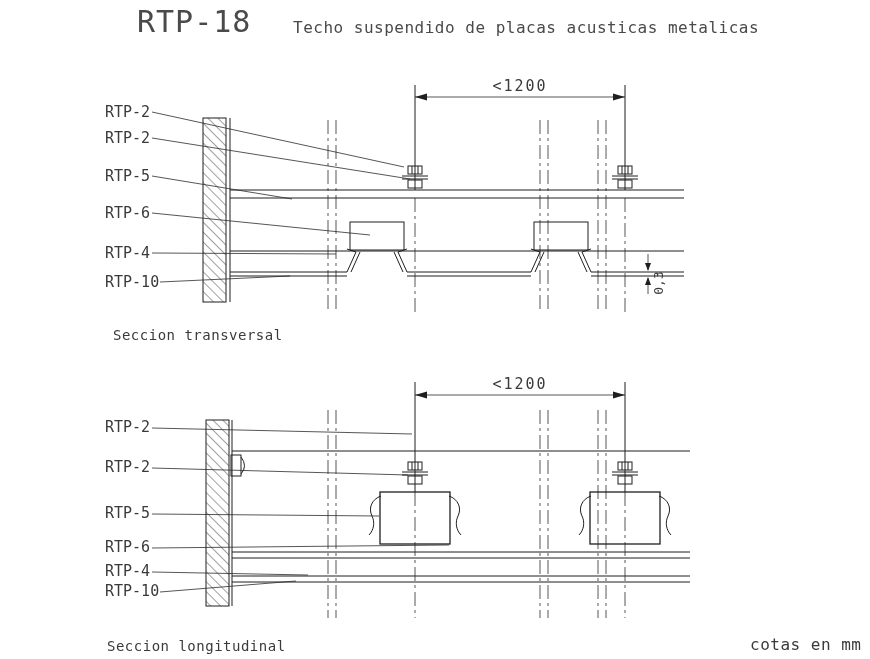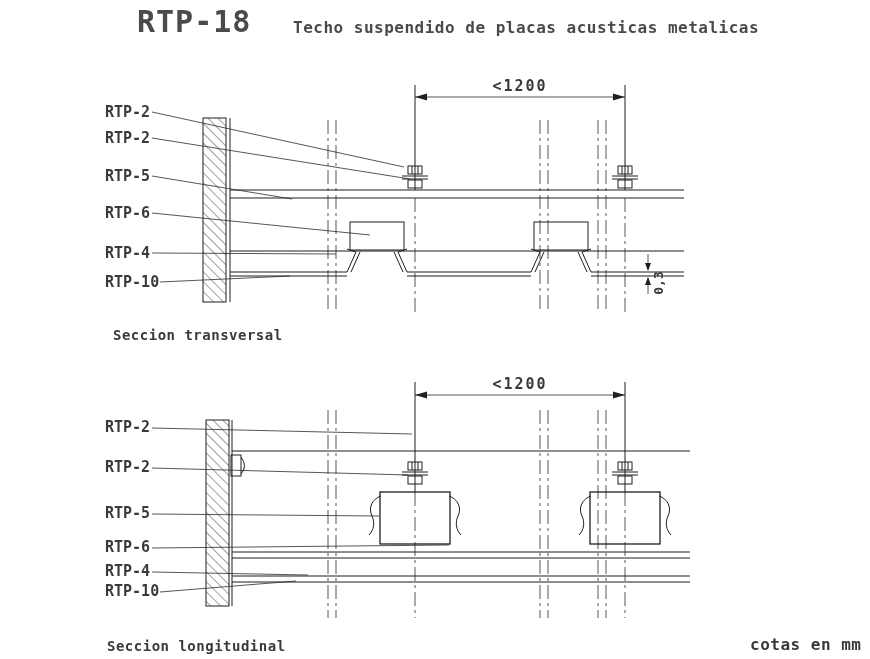--- a/index.html
+++ b/index.html
@@ -7,21 +7,20 @@
     padding: 0;
     background: #ffffff;
   }
   .canvas {
     position: relative;
     width: 870px;
     height: 659px;
     background: #ffffff;
     overflow: hidden;
     font-family: "DejaVu Sans Mono", "Liberation Mono", monospace;
-    font-weight: bold;
   }
   svg text {
     font-family: "DejaVu Sans Mono", "Liberation Mono", monospace;
     fill: #3a3a3a;
   }
   .title-code   { font-size: 30px; letter-spacing: 1px; fill: #4a4a4a; }
   .title-desc   { font-size: 16px; letter-spacing: 0.5px; fill: #4a4a4a; }
   .rtp-label    { font-size: 15px; }
   .caption      { font-size: 14px; letter-spacing: 0.5px; }
   .dim-text     { font-size: 15px; letter-spacing: 2px; }

